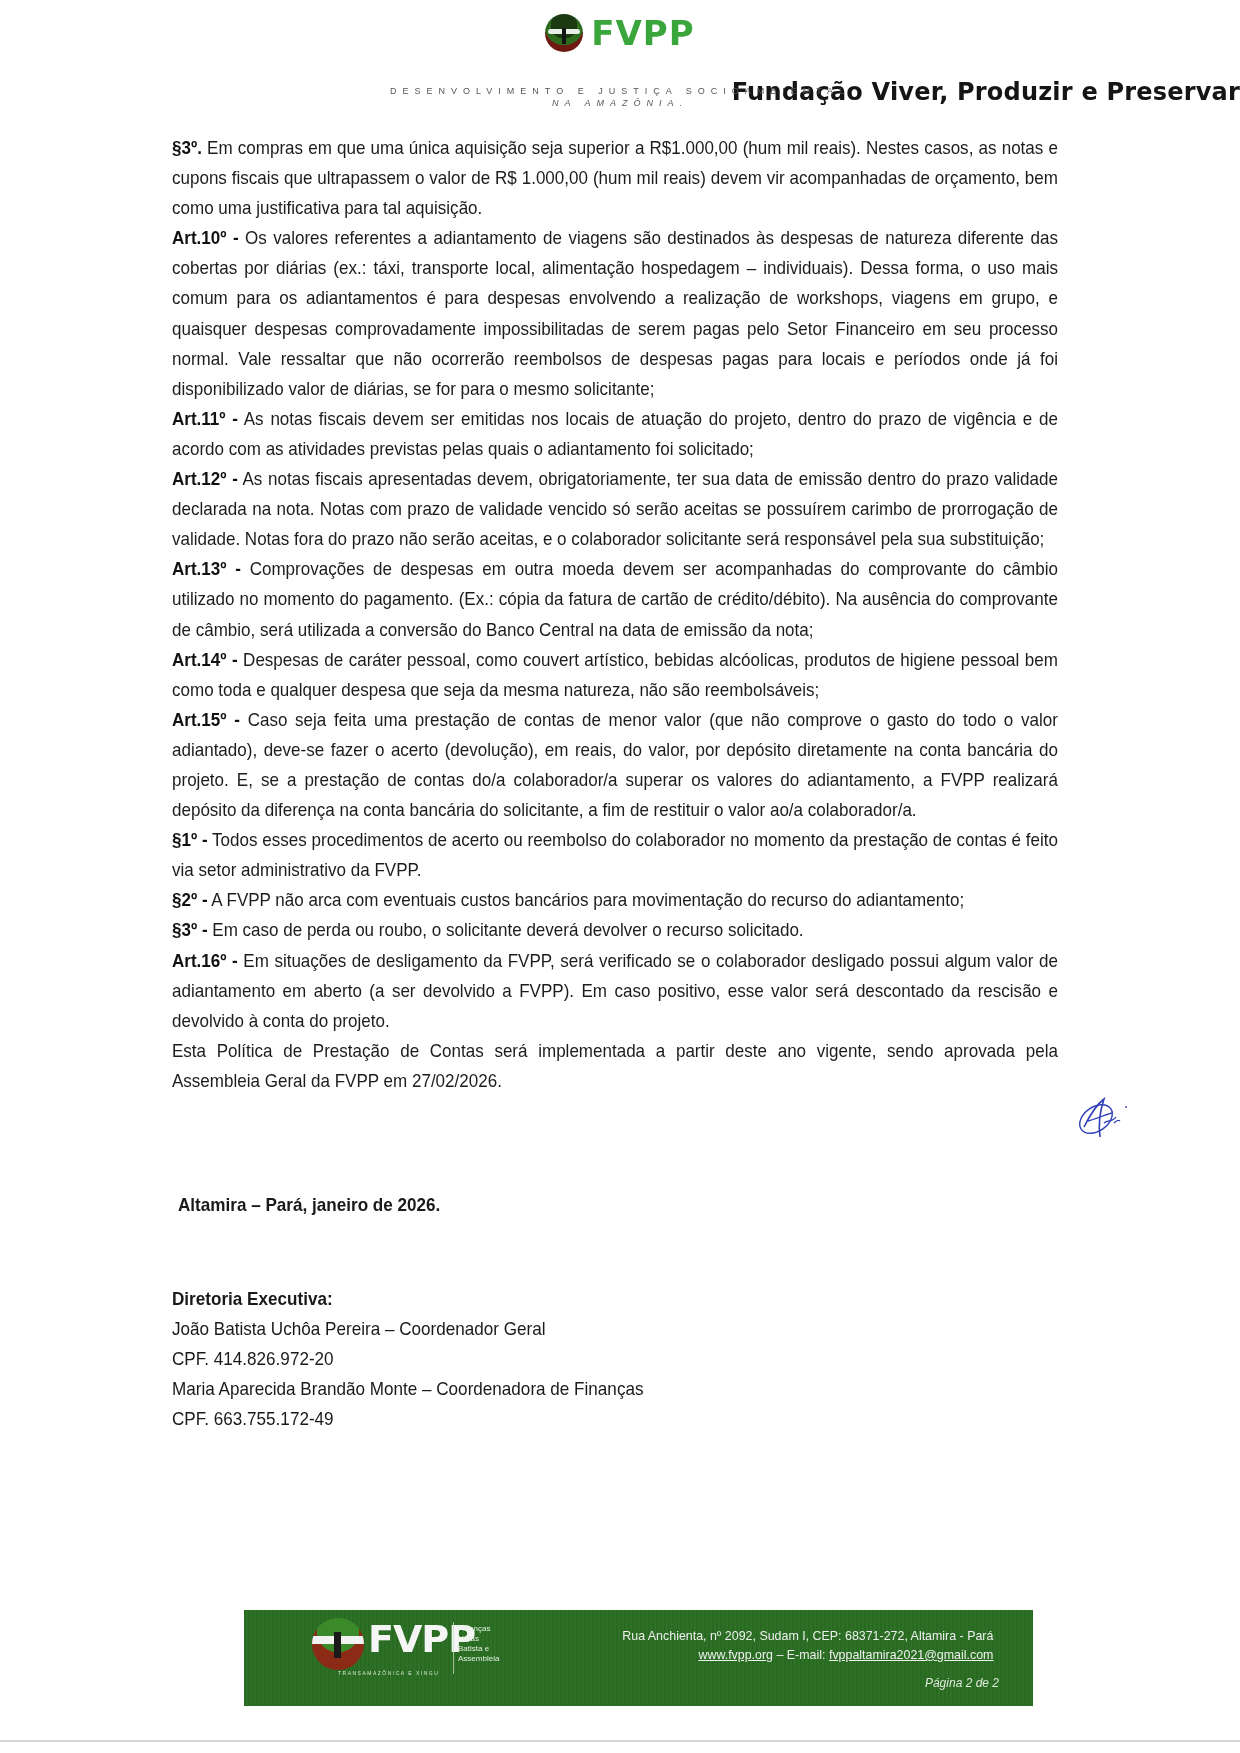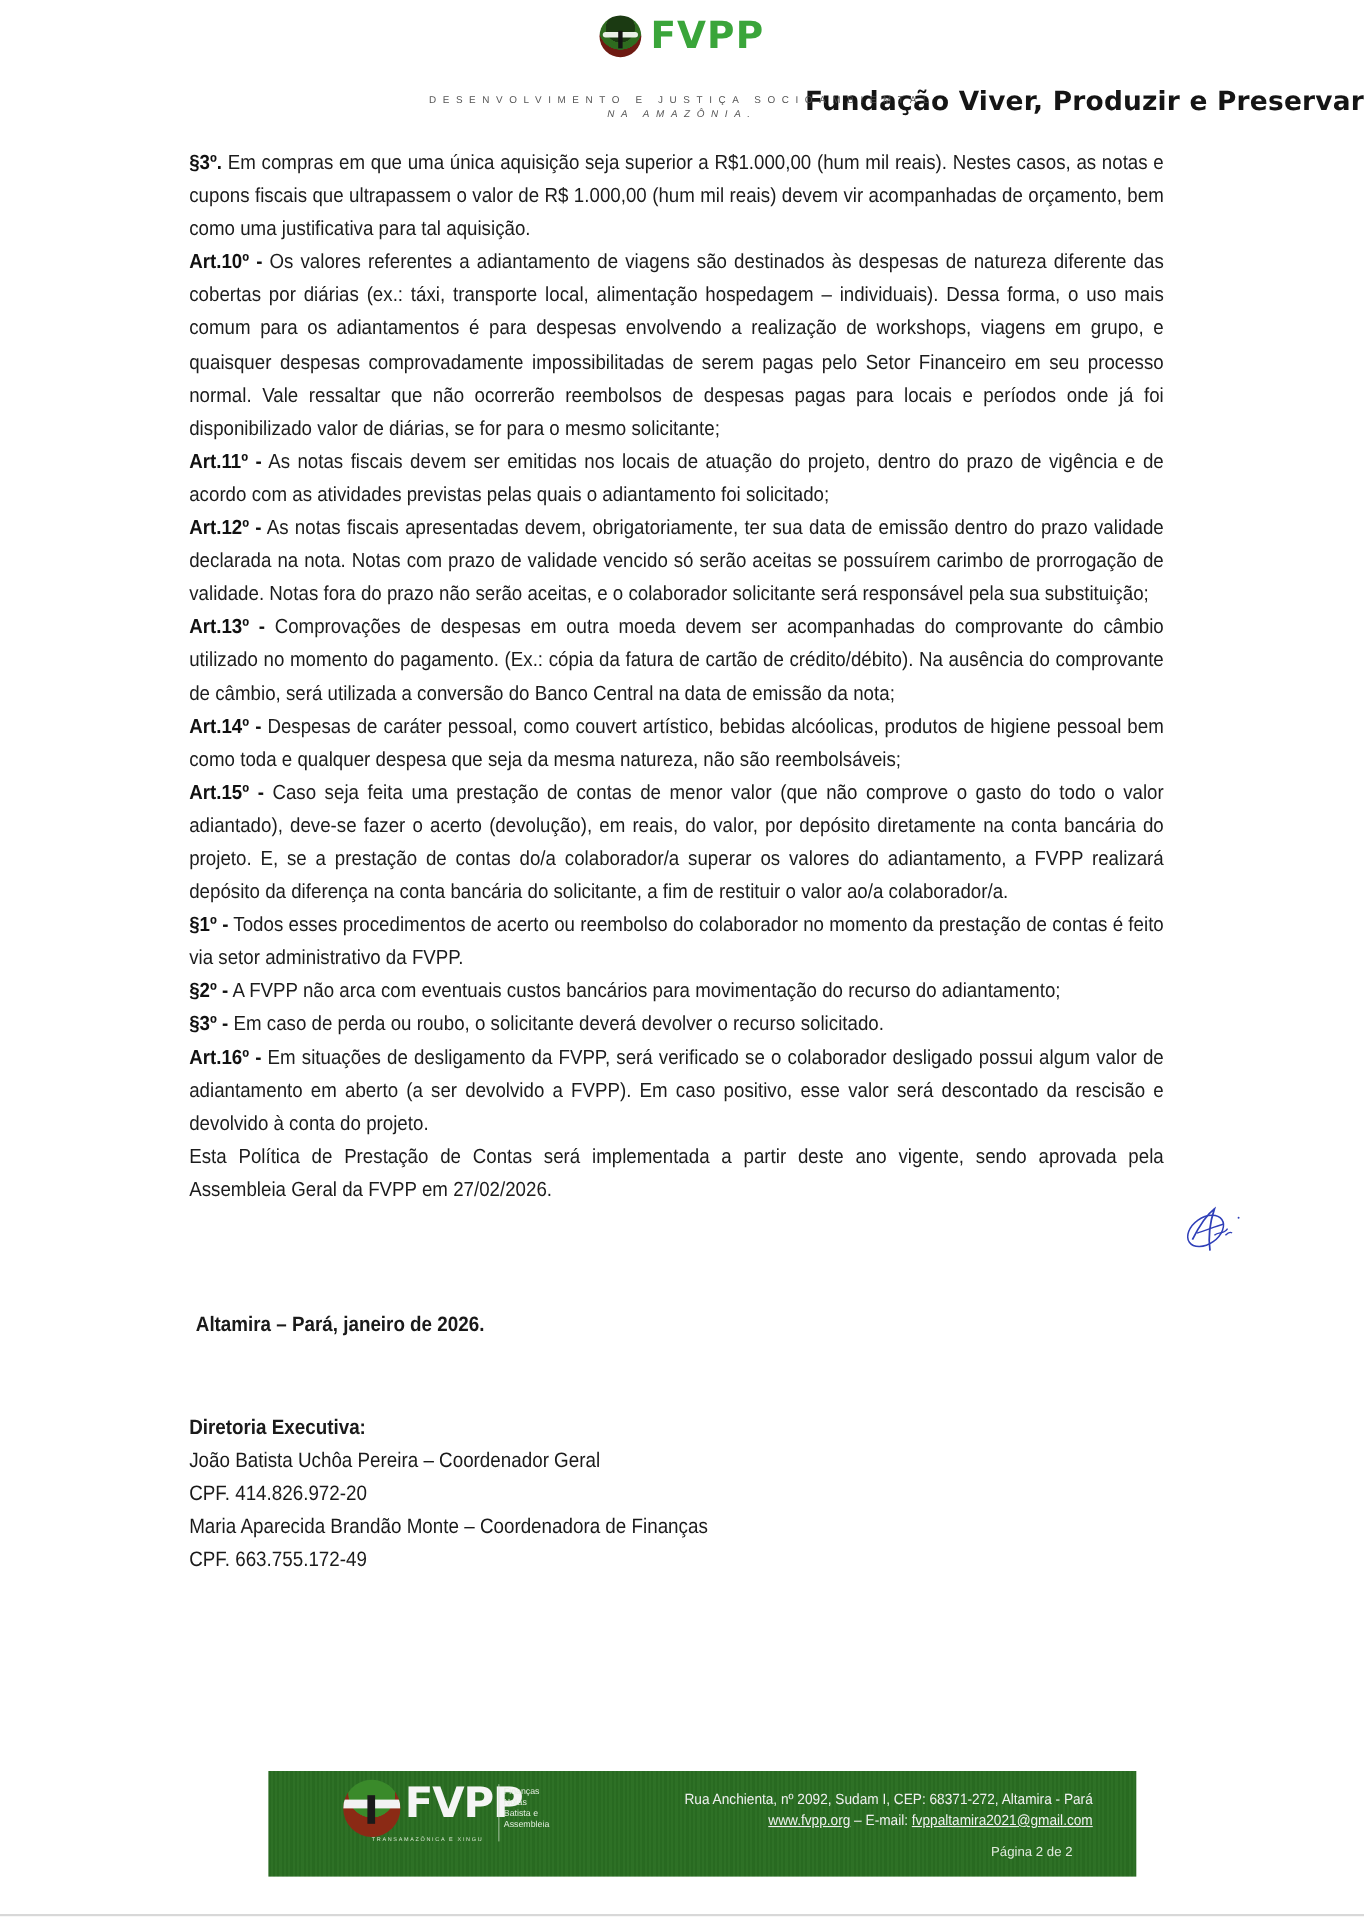--- a/index.html
+++ b/index.html
@@ -26,21 +26,21 @@
   .footer { position:absolute; left:244px; top:1610px; width:789px; height:96px; background:#2a6e22; background-image:repeating-linear-gradient(90deg, rgba(0,0,0,0.04) 0 2px, rgba(255,255,255,0.02) 2px 4px); }
   .f-logo { position:absolute; left:68px; top:8px; width:52px; height:52px; border-radius:50%; background:radial-gradient(circle at 50% 25%, #3a8a2a 0 45%, #8b2a15 46% 100%); overflow:hidden; }
   .f-logo:before { content:""; position:absolute; left:0; right:0; top:18px; height:8px; background:#f2f2f2; }
   .f-logo:after { content:""; position:absolute; left:22px; top:14px; width:7px; height:26px; background:#1a1a1a; }
   .f-brand { position:absolute; left:124px; top:10px; font-family:"DejaVu Sans", sans-serif; font-weight:bold; font-size:38px; color:#f5f5f5; line-height:1; letter-spacing:-1px; }
   .f-sub { position:absolute; left:94px; top:60px; font-size:5px; color:#d8e8d0; letter-spacing:1.5px; }
   .f-divider { position:absolute; left:209px; top:12px; width:1px; height:52px; background:#cfe3c9; opacity:0.7; }
   .f-small { position:absolute; left:214px; top:14px; font-size:8px; line-height:10px; color:#e3eedf; }
   .f-address { position:absolute; right:40px; top:16px; font-size:13.5px; color:#f0f0f0; text-align:right; line-height:19px; transform:scaleX(0.92); transform-origin:right top; }
   .f-address u { text-decoration:underline; }
-  .f-page { position:absolute; right:58px; top:66px; font-size:12px; color:#dfe9dc; }
+  .f-page { position:absolute; right:34px; top:66px; font-size:12px; color:#dfe9dc;font-style:italic; }
 
   .scan-line { position:absolute; left:0; top:1740px; width:1240px; height:2px; background:#d8d8d8; }
 </style>
 </head>
 <body>
 
 <div class="header">
   <div class="logo-row">
     <div class="logo-circle"></div>
     <span class="brand">FVPP</span>

